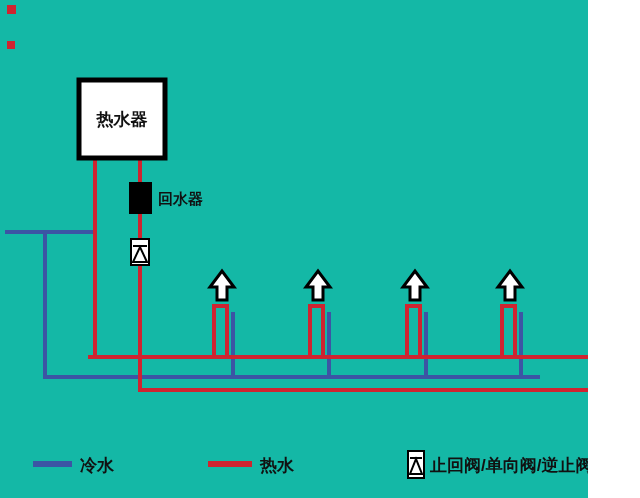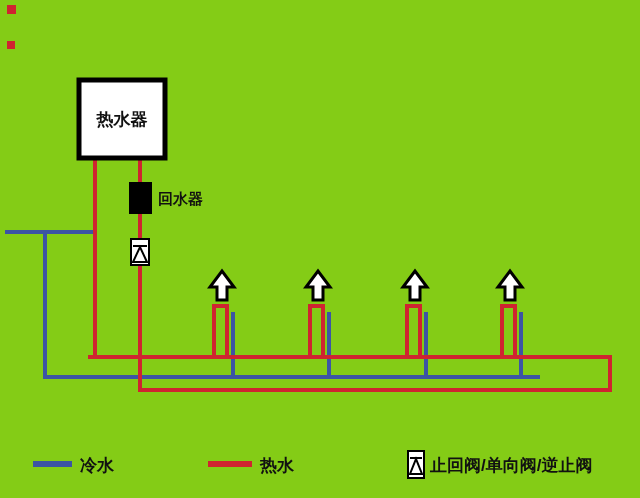--- a/index.html
+++ b/index.html
@@ -2,23 +2,23 @@
 <html><head>
 <meta charset="utf-8">
 <style>
   html, body {
     margin: 0;
     padding: 0;
     background: #ffffff;
   }
   #stage {
     position: relative;
-    width: 640px;
+    width: 588px;
     height: 498px;
-    background: #84cc16;
+    background: #14b8a6;
     overflow: hidden;
     font-family: "Liberation Sans", "DejaVu Sans", sans-serif;
   }
   svg {
     display: block;
   }
   text {
     font-family: "Liberation Sans", "DejaVu Sans", sans-serif;
     font-weight: bold;
     fill: #111111;

